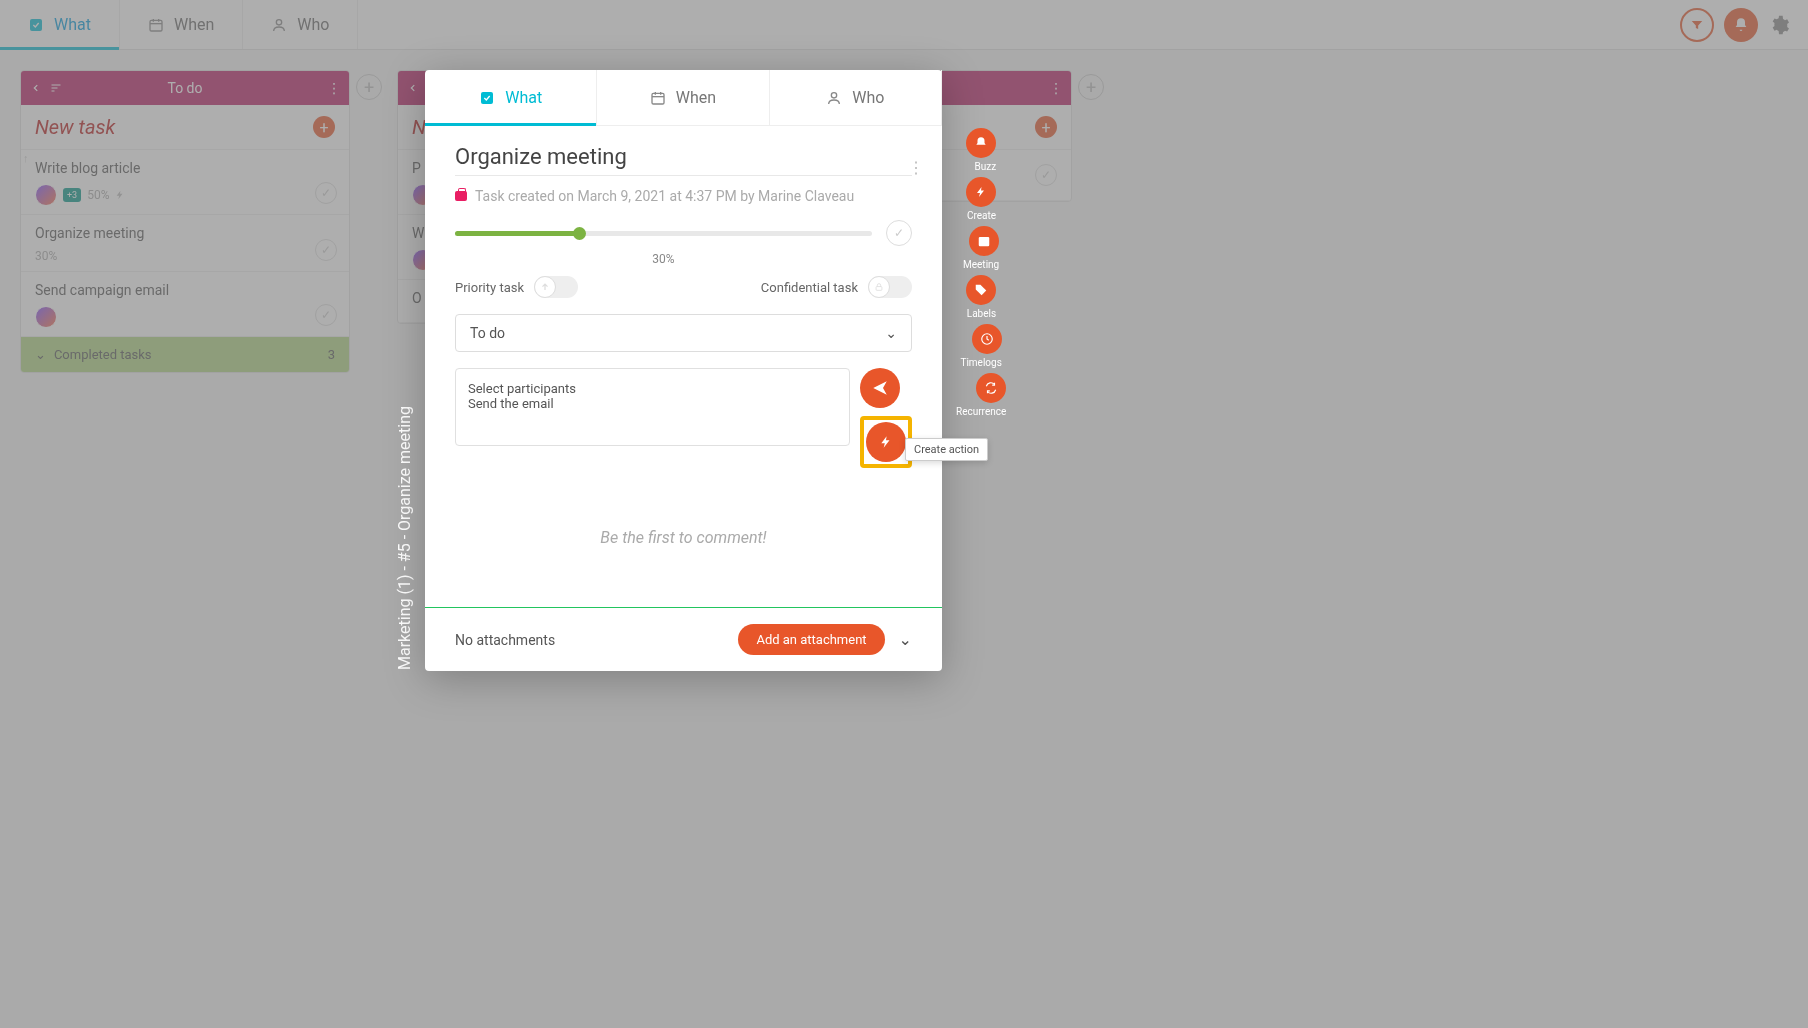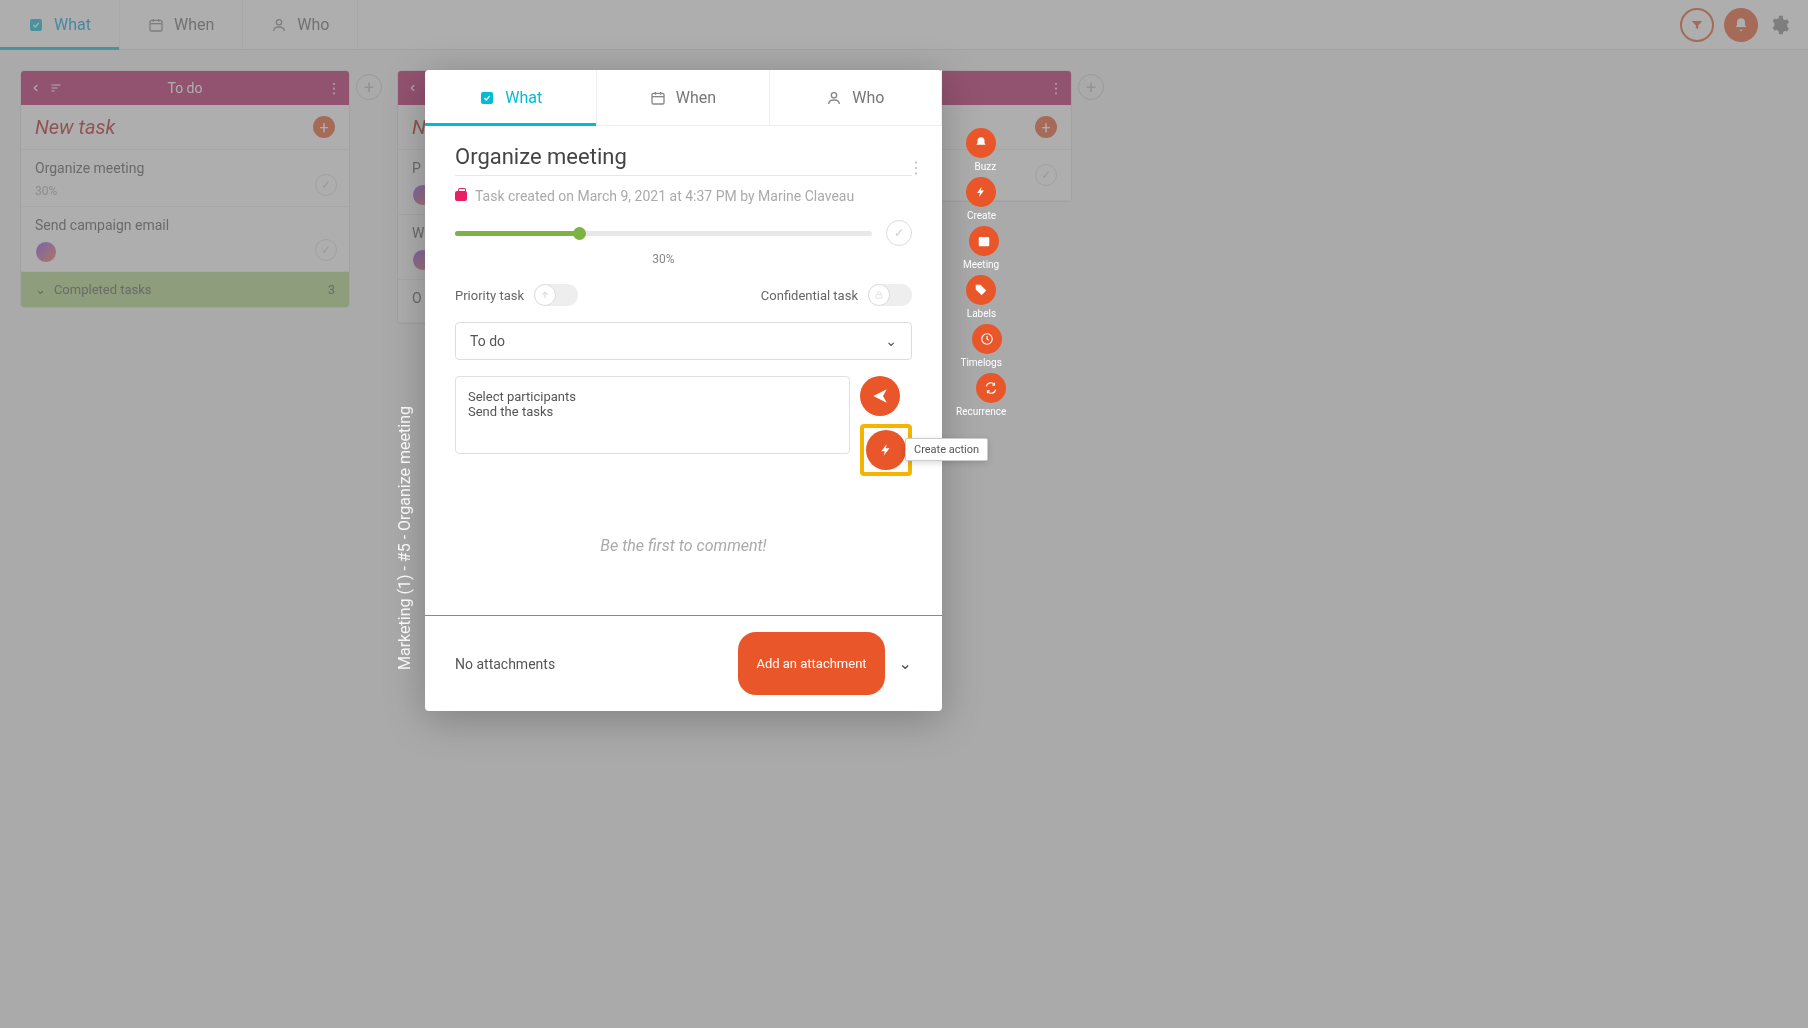--- a/index.html
+++ b/index.html
@@ -56,38 +56,38 @@
 .briefcase { width: 12px; height: 10px; background: #e91e63; border-radius: 2px; position: relative; }
 .briefcase::before { content:''; position:absolute; top:-3px; left:3px; width:6px; height:3px; border:1px solid #e91e63; border-bottom:none; border-radius: 2px 2px 0 0; }
 
 .progress-row { margin-top: 16px; display: flex; align-items: center; gap: 14px; }
 .progress-track { flex: 1; height: 5px; background: #e8e8e8; border-radius: 3px; position: relative; }
 .progress-fill { height: 100%; background: #7cb342; border-radius: 3px; position: relative; }
 .progress-knob { width: 13px; height: 13px; border-radius: 50%; background: #7cb342; position: absolute; right: -6px; top: -4px; }
 .progress-pct { text-align: center; color: #888; font-size: 12px; margin-top: 6px; }
 .done-circle { width: 26px; height: 26px; border-radius: 50%; border: 1px solid #ddd; display:flex; align-items:center; justify-content:center; color:#ccc; font-size:12px; }
 
-.toggle-row { display: flex; justify-content: space-between; margin-top: 18px; font-size: 13px; color: #666; }
+.toggle-row { display: flex; justify-content: space-between; margin-top: 10px; font-size: 13px; color: #666; }
 .toggle { width: 44px; height: 22px; background: #eee; border-radius: 11px; position: relative; }
 .toggle .knob { width: 22px; height: 22px; border-radius: 50%; background: #fff; border:1px solid #ddd; position:absolute; left:0; top:0; display:flex; align-items:center; justify-content:center; color:#ccc; }
 .toggle-row .seg { display: flex; align-items: center; gap: 10px; }
 
 .status-select { margin-top: 16px; border: 1px solid #ddd; border-radius: 4px; padding: 10px 14px; display: flex; justify-content: space-between; align-items: center; color: #555; font-size: 14px; cursor: pointer; }
 
 .comment-area { margin-top: 16px; display: flex; gap: 10px; align-items: flex-start; }
 .comment-box { flex: 1; border: 1px solid #e0e0e0; border-radius: 4px; padding: 12px; min-height: 78px; font-size: 13px; color: #555; }
 .comment-btns { display: flex; flex-direction: column; gap: 8px; }
 .round-btn { width: 40px; height: 40px; border-radius: 50%; background: #e8562a; color:#fff; display:flex; align-items:center; justify-content:center; cursor:pointer; }
 .highlight-box { border: 4px solid #f5b400; padding: 2px; border-radius: 4px; }
 .tooltip { position: absolute; background: #fff; border: 1px solid #ccc; padding: 4px 8px; font-size: 11px; color: #555; border-radius: 2px; box-shadow: 0 2px 6px rgba(0,0,0,0.15); }
 
 .comments-empty { text-align: center; color: #aaa; font-style: italic; margin: 60px 0 60px; }
 
 .modal-foot { border-top: 1px solid #22c55e; padding: 16px 30px; display: flex; align-items: center; gap: 14px; }
-.pill-btn { background: #e8562a; color: #fff; padding: 24px 18px; border-radius: 18px; font-size: 13px; cursor: pointer; }
+.pill-btn { background: #e8562a; color: #fff; padding: 8px 18px; border-radius: 18px; font-size: 13px; cursor: pointer; }
 .chev { color: #555; cursor:pointer; }
 .foot-text { color: #555; font-size: 14px; margin-right: auto; }
 .side-label-wrapper { position: absolute; left: 395px; top: 670px; }
 .side-label-text { transform: rotate(-90deg); transform-origin: left top; color: #fff; font-size: 16px; white-space: nowrap; }
 
 .side-actions { position: absolute; left: 956px; top: 128px; display: flex; flex-direction: column; gap: 5px; align-items: center; }
 .side-item { display: flex; flex-direction: column; align-items: flex-end; gap: 3px; }
 .side-circle { width: 30px; height: 30px; border-radius: 50%; background: #e8562a; display:flex; align-items:center; justify-content:center; color:#fff; cursor:pointer; }
 .side-label2 { color: #fff; font-size: 10px; }
 
@@ -156,20 +156,33 @@
         </div>
         <span>To do</span>
         <div class="h-right">⋮</div>
       </div>
       <div class="newtask">
         <span>New task</span>
         <div class="plus-orange">+</div>
       </div>
 
 
+      <div class="card">
+        <span class="arrow-up">↑</span>
+        <div class="title">Write blog article</div>
+        <div class="meta">
+          <div class="avatar"></div>
+          <span class="badge-teal">+3</span>
+          <span class="pct">50%</span>
+          <svg width="10" height="12" viewBox="0 0 24 24" fill="#bbb">
+              <path d="M13 2L4 14h6l-2 8 10-13h-6z"></path>
+            </svg>
+        </div>
+        <div class="check-circle">✓</div>
+      </div>
 
       <div class="card">
         <div class="title">Organize meeting</div>
         <div class="meta">
           <span class="pct">30%</span>
         </div>
         <div class="check-circle">✓</div>
       </div>
 
       <div class="card">
@@ -328,21 +341,21 @@
     </div>
 
     <div class="status-select">
       <span>To do</span>
       <span>⌄</span>
     </div>
 
     <div class="comment-area">
       <div class="comment-box">
         <div>Select participants</div>
-        <div>Send the tasks</div>
+        <div>Send the email</div>
       </div>
       <div class="comment-btns">
         <div class="round-btn">
           <svg width="18" height="18" viewBox="0 0 24 24" fill="#fff">
               <path d="M3 12l18-9-5 9 5 9z"></path>
             </svg>
         </div>
         <div class="highlight-box">
           <div class="round-btn">
             <svg width="14" height="18" viewBox="0 0 24 24" fill="#fff">

